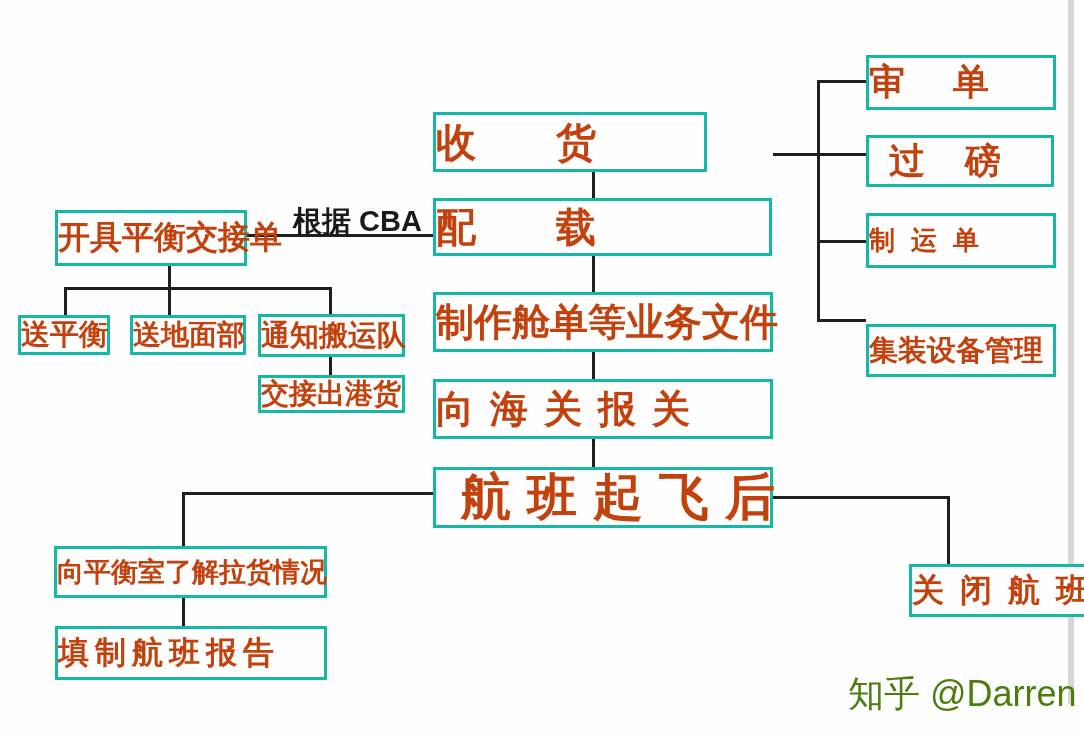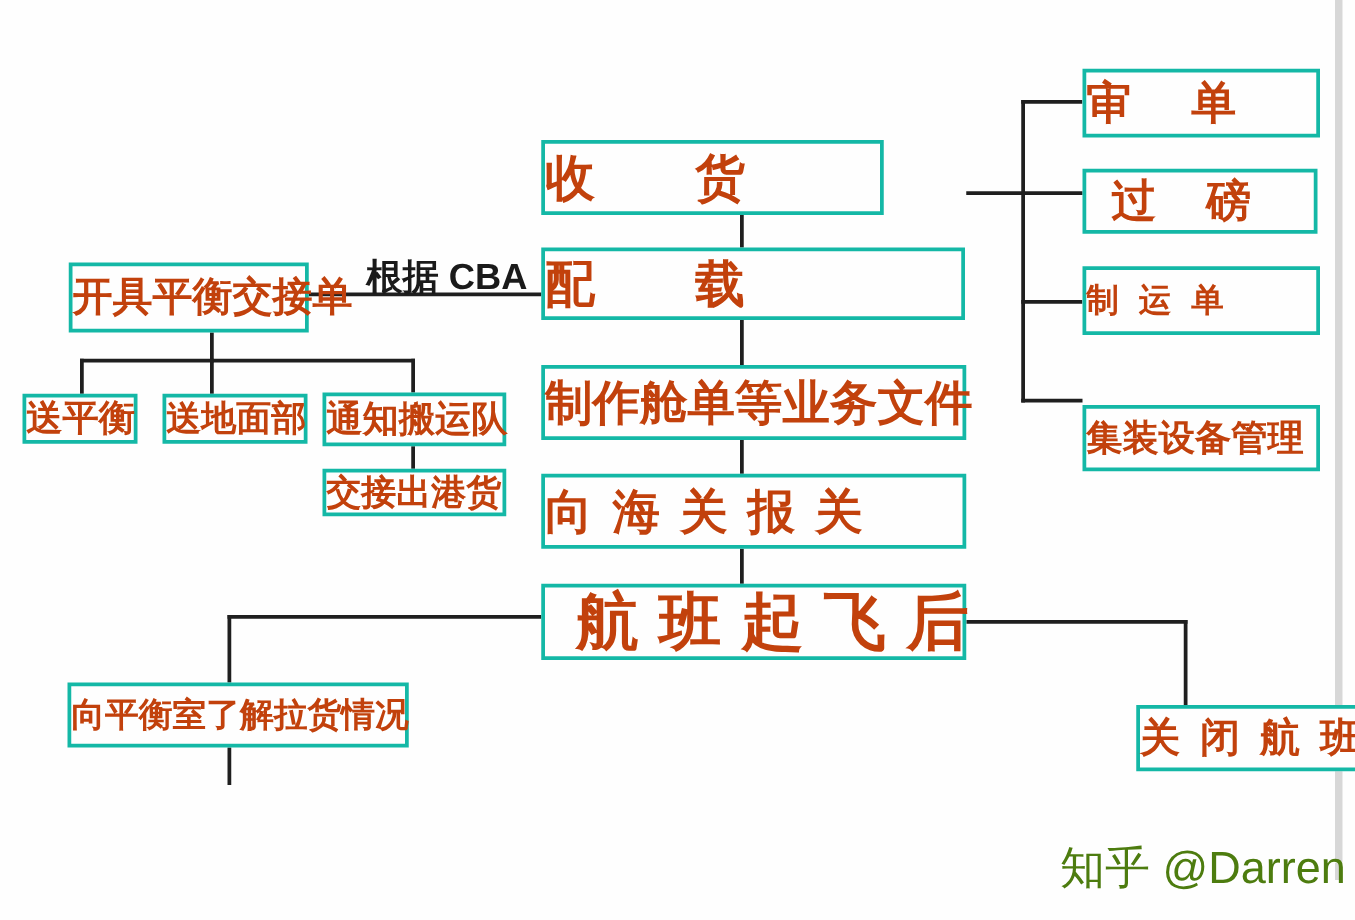--- a/index.html
+++ b/index.html
@@ -106,20 +106,23 @@
   <div class="box" id="b-notify">
     <span class="lbl">通知搬运队</span>
   </div>
   <div class="box" id="b-handover">
     <span class="lbl">交接出港货</span>
   </div>
 
   <div class="box" id="b-pulled">
     <span class="lbl">向平衡室了解拉货情况</span>
   </div>
+  <div class="box" id="b-report">
+    <span class="lbl ls6">填制航班报告</span>
+  </div>
   <div class="box" id="b-close">
     <span class="lbl ls16">关闭航班</span>
   </div>
 
   <div id="lbl-basis">根据 CBA</div>
 
   <div class="vline" style="left:592px;top:170px;height:30px;"></div>
   <div class="vline" style="left:592px;top:254px;height:40px;"></div>
   <div class="vline" style="left:592px;top:350px;height:31px;"></div>
   <div class="vline" style="left:592px;top:437px;height:32px;"></div>

